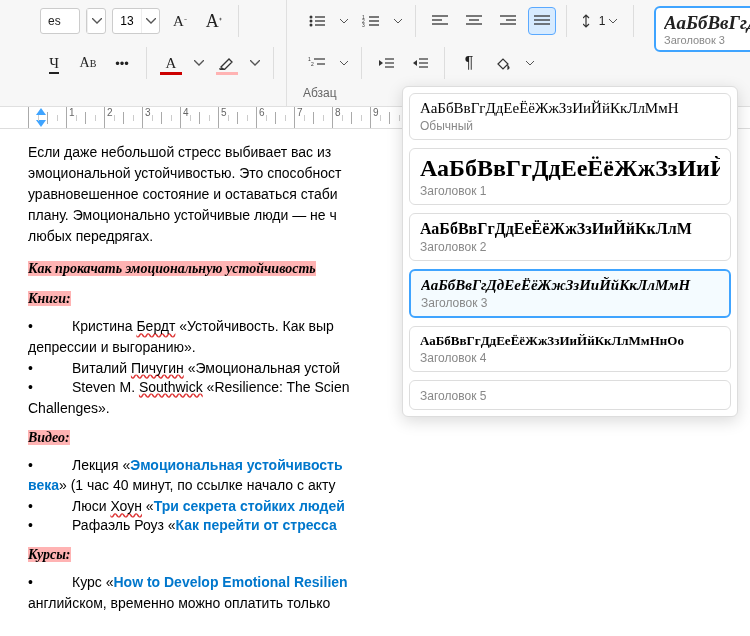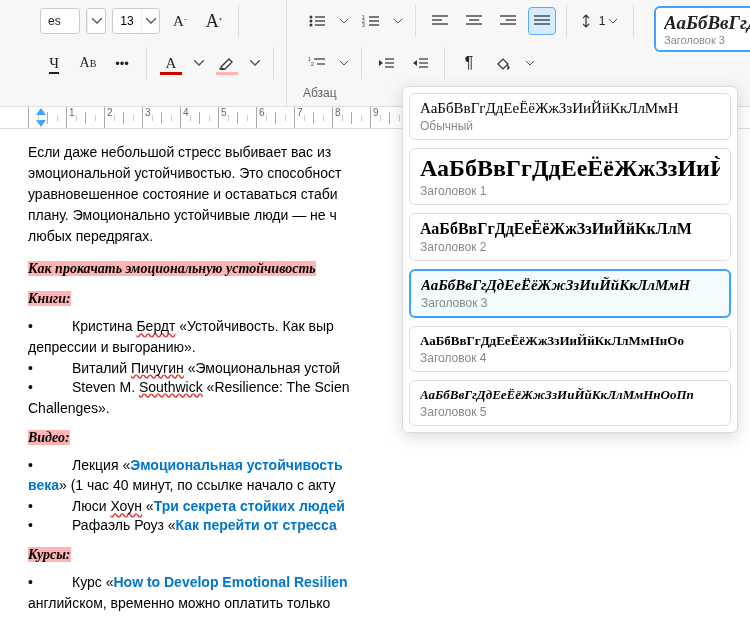--- a/index.html
+++ b/index.html
@@ -353,16 +353,15 @@
   </div>
   <div class="style-item selected">
     <div class="sample italic">АаБбВвГгДдЕеЁёЖжЗзИиЙйКкЛлМмН</div>
     <div class="label">Заголовок 3</div>
   </div>
   <div class="style-item">
     <div class="sample sm">АаБбВвГгДдЕеЁёЖжЗзИиЙйКкЛлМмНнОо</div>
     <div class="label">Заголовок 4</div>
   </div>
   <div class="style-item">
-    <div class="sample sm italic">АаБбВвГгДдЕеЁёЖжЗзИиЙйКкЛлМмНнОоПп</div>
     <div class="label">Заголовок 5</div>
   </div>
 </div>
 
 </body></html>

